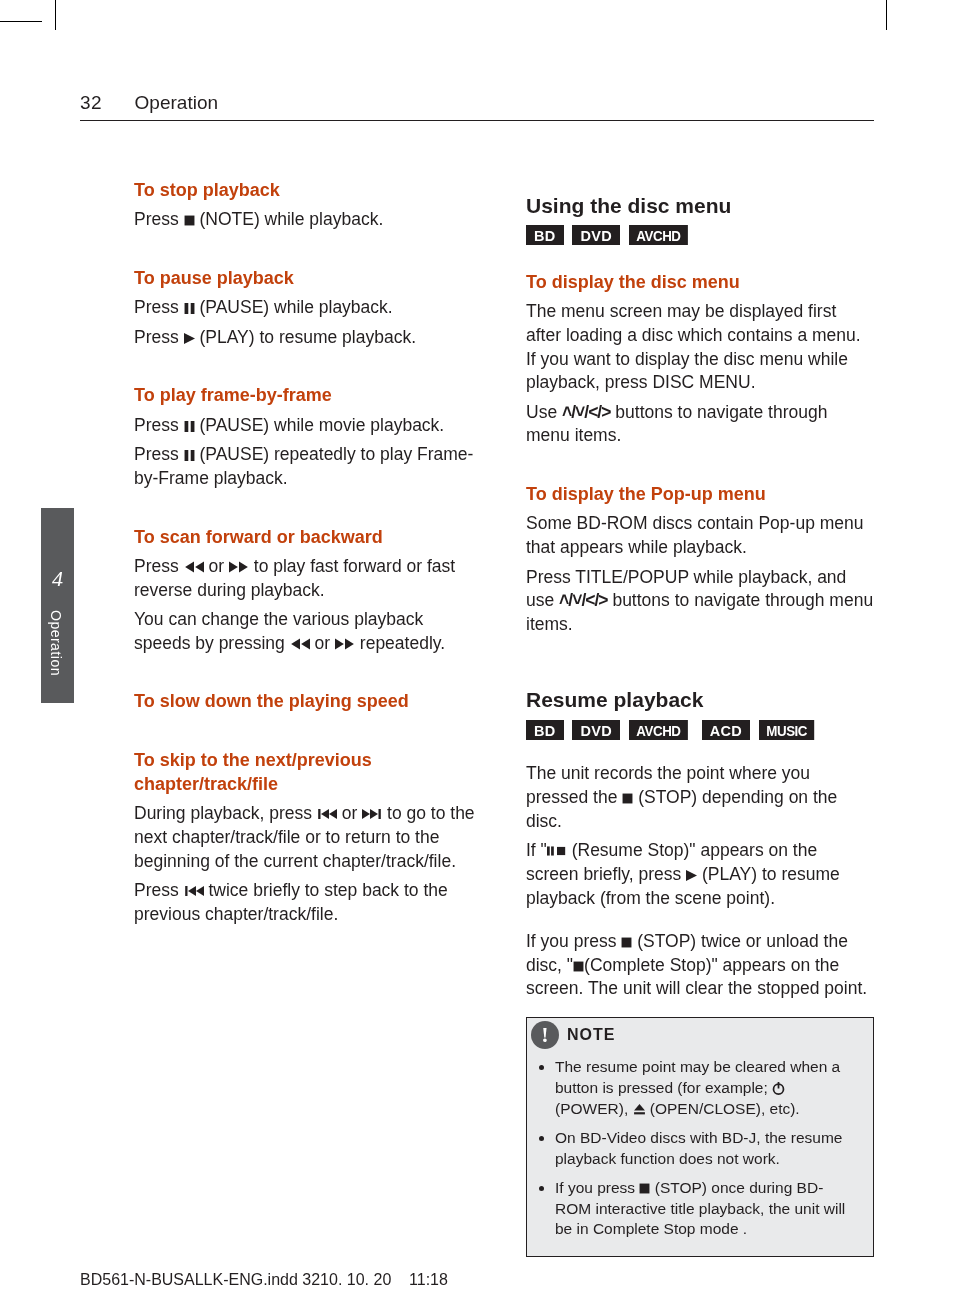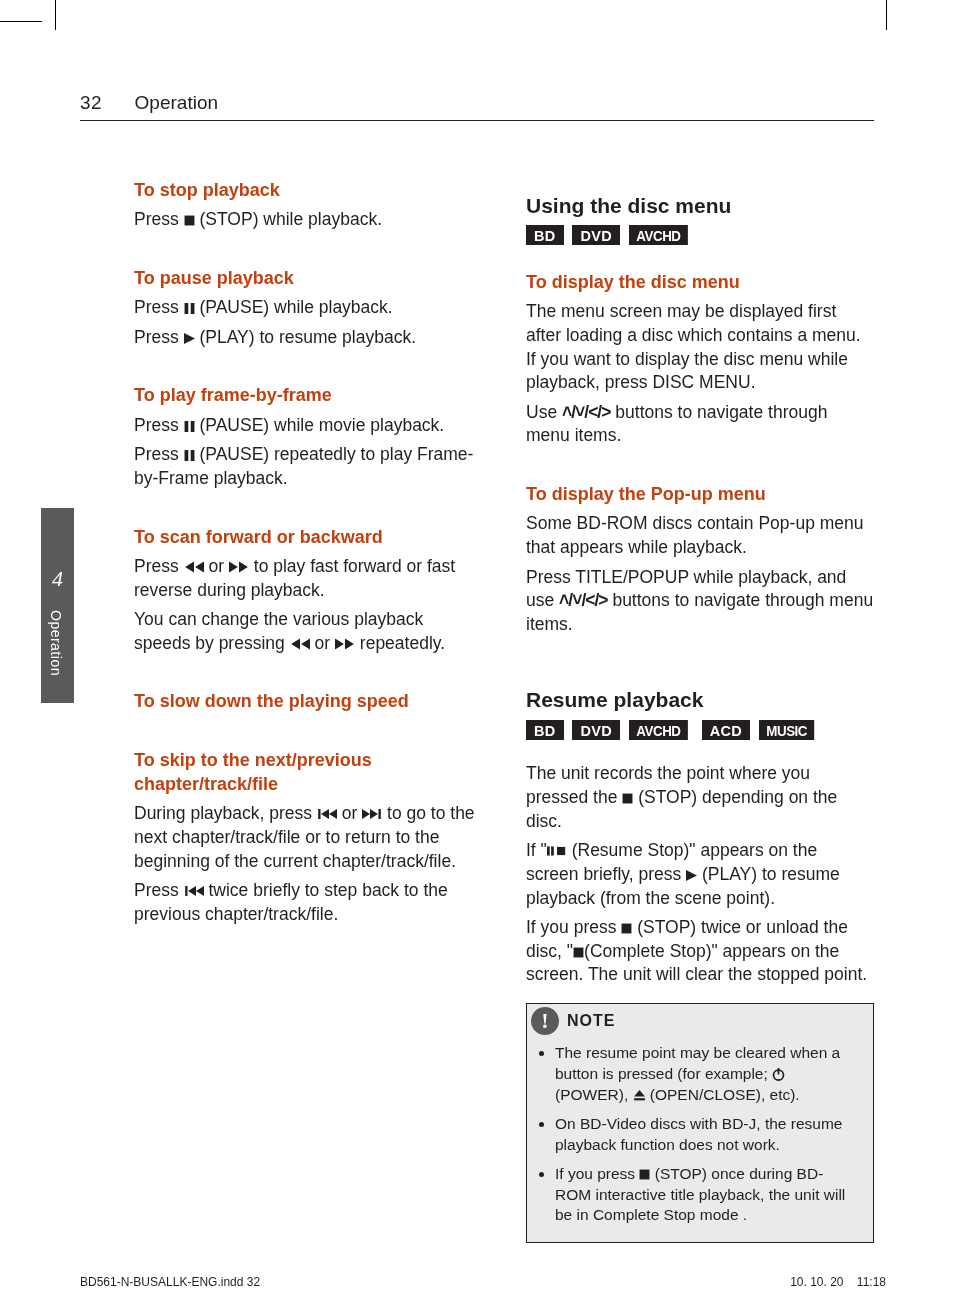--- a/index.html
+++ b/index.html
@@ -145,25 +145,24 @@
   .notebox ul {
     margin: 8px 0 0 0;
     padding: 0 14px 0 28px;
     font-size: 15.5px;
     line-height: 1.35;
   }
   .notebox li { margin-bottom: 8px; font-weight: 300; }
 
   .footer {
     position: absolute;
-    left: 80px; right: 68px; bottom: 12px;
-    font-size: 12px;
+    left: 80px; right: 80px; bottom: 12px;
+    font-size: 16px;
     color: #231f20;
     display: flex;
-    justify-content: space-between;
   }
 
   
   svg.ic { width: 15px; height: 12px; vertical-align: -1px; }
   svg.icw { width: 20px; height: 12px; vertical-align: -1px; }
   svg.icn { width: 11px; height: 11px; vertical-align: -1px; }
 
   .nowrap { white-space: nowrap; }
   .arrows { font-family: Arial, sans-serif; font-weight: 700; letter-spacing: -1px; }
 </style>
@@ -232,21 +231,21 @@
   </div>
 
   <div class="cols">
 
     <div class="col">
 
       <div class="h3 first">To stop playback</div>
       <p class="pgroup">
         <span>Press </span><svg class="icn">
             <use href="#i-stop"></use>
-          </svg><span> (STOP) while playback.</span>
+          </svg><span> (NOTE) while playback.</span>
       </p>
 
       <div class="h3">To pause playback</div>
       <p>
         <span>Press </span><svg class="icn">
             <use href="#i-pause"></use>
           </svg><span> (PAUSE) while playback.</span>
       </p>
       <p class="pgroup">
         <span>Press </span><svg class="icn">
@@ -336,21 +335,21 @@
             <use href="#i-stop"></use>
           </svg><span> (STOP) depending on the disc.</span>
       </p>
       <p>
         <span>If "</span><svg class="icw">
             <use href="#i-pausestop"></use>
           </svg><span> (Resume Stop)" appears on the screen briefly, press </span><svg class="icn">
             <use href="#i-play"></use>
           </svg><span> (PLAY)  to resume playback (from the scene point).</span>
       </p>
-      <p class="pgroup" style="margin-top:6px">
+      <p class="pgroup" style="margin-top:20px">
         <span>If you press </span><svg class="icn">
             <use href="#i-stop"></use>
           </svg><span> (STOP) twice or unload the disc, "</span><svg class="icn">
             <use href="#i-stop"></use>
           </svg><span>(Complete Stop)" appears on the screen. The unit will clear the stopped point.</span>
       </p>
 
       <div class="notebox">
         <div class="nhdr">
           <div class="nbang">!</div>

